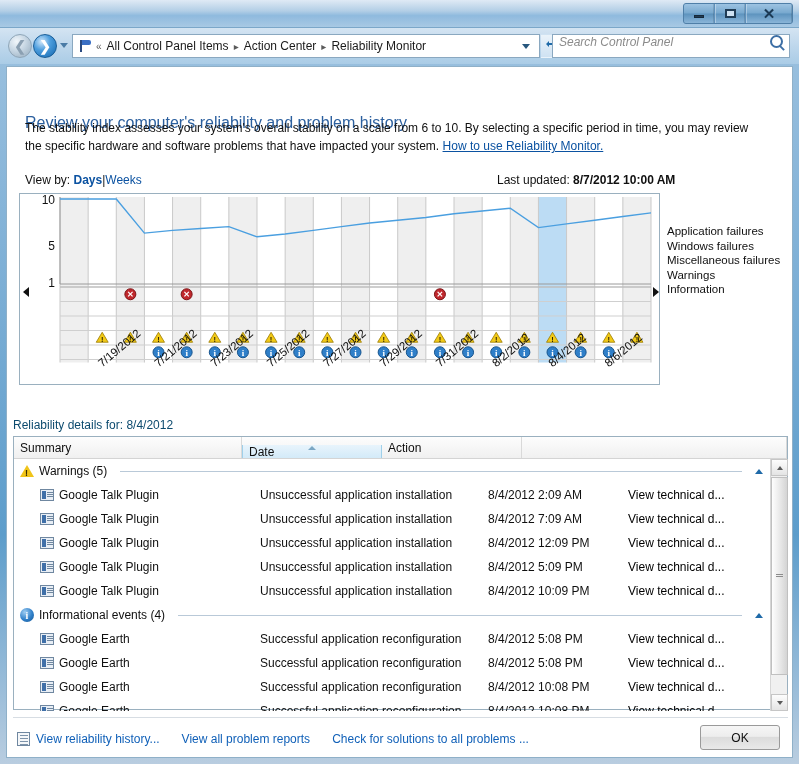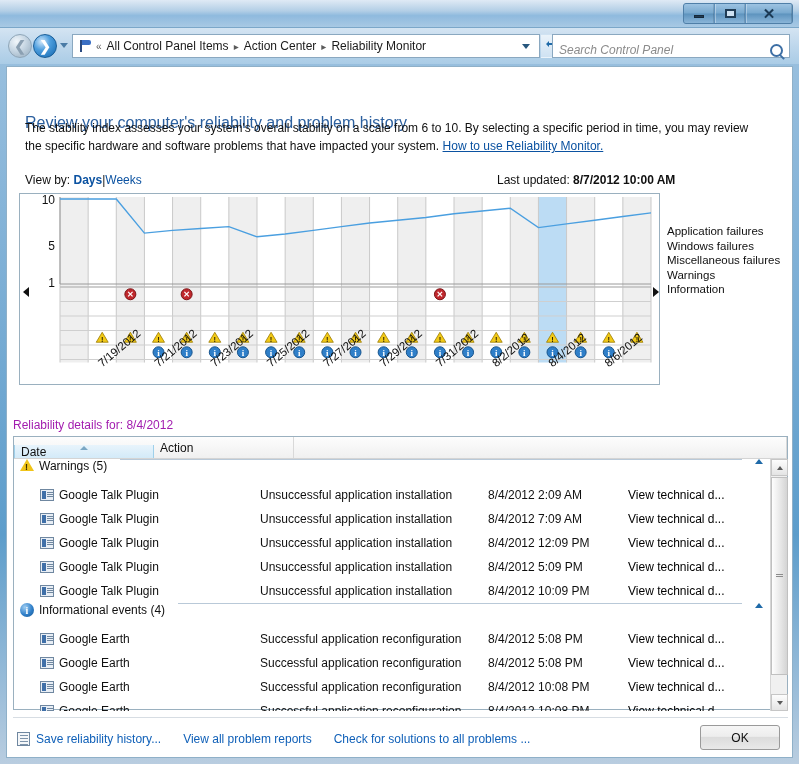--- a/index.html
+++ b/index.html
@@ -97,21 +97,21 @@
   }
   #refresh-btn {
     position:absolute; left: 541px; top: 6px; width: 24px; height: 24px;
     display:flex;align-items:center;justify-content:center;
     color:#1f6aa8; font-size: 14px; font-weight:bold;
     background: linear-gradient(180deg,#eaf3fa,#cfe2f2); border:1px solid transparent;
   }
   #searchbox {
     position: absolute; left: 552px; top: 6px; width: 238px; height: 24px;
     background:#ffffff; border:1px solid #8aa8c0;
-    display:flex;align-items:flex-end;padding:0 6px;
+    display:flex;align-items:flex-start;padding:0 6px;
   }
   #search-input-txt {
     flex:1; color:#8b8b8b; font-style: italic; font-size: 12px;
   }
   .mag {
     width: 13px; height: 13px; border: 2px solid #3d6fa5; border-radius: 50%;
     position: relative;
   }
   .mag::after {
     content:""; position:absolute; right:-4px; bottom:-3px; width:6px;height:2px;
@@ -160,21 +160,21 @@
     border-right:6px solid #111;
   }
   #chart-right-arrow {
     position:absolute; left: 646px; top: 220px;
     width:0;height:0;border-top:5px solid transparent;border-bottom:5px solid transparent;
     border-left:6px solid #111;
   }
 
   
   #details-label {
-    position:absolute; left: 6px; top: 351px; font-size: 12px; color:#a21caf;
+    position:absolute; left: 6px; top: 351px; font-size: 12px; color:#0c4a6e;
   }
   #table-outer {
     position:absolute; left: 6px; top: 369px; width: 775px; height: 274px;
     border: 1px solid #9ab0bf; background:#fff;
   }
   #thead {
     display:flex; height: 22px; background: linear-gradient(180deg,#fdfdfd,#f0f0f0);
     border-bottom:1px solid #d4d4d4;
   }
   .th {
@@ -188,21 +188,21 @@
   }
   .sort-caret {
     position:absolute; left: 50%; top: 1px; transform:translateX(-50%);
     width:0;height:0;border-left:4px solid transparent;border-right:4px solid transparent;
     border-bottom:4px solid #7ba7c4;
   }
   #tbody {
     position:absolute; left:0; top:22px; width: 757px; height: 252px; overflow:hidden;
   }
   .group-row {
-    display:flex; height: 24px; padding-left: 6px; gap: 5px;
+    display:flex; align-items:center; height: 24px; padding-left: 6px; gap: 5px;
   }
   .group-line {
     flex:1; height:1px; background:#b9c9d8; margin: 0 8px;
   }
   .group-label { font-size: 12px; color:#101010; white-space: nowrap; }
   .chev-up {
     width:0;height:0;border-left:4px solid transparent;border-right:4px solid transparent;
     border-bottom:5px solid #1f6aa8; margin-right: 8px;
   }
   .row { display:flex; height: 24px; align-items:center; }
@@ -580,20 +580,21 @@
       <div>Windows failures</div>
       <div>Miscellaneous failures</div>
       <div>Warnings</div>
       <div>Information</div>
     </div>
 
     <div id="details-label">Reliability details for: 8/4/2012</div>
 
     <div id="table-outer">
       <div id="thead">
+        <div class="th" style="width:228px">Summary</div>
         <div class="th sorted" style="width:140px">
           <span class="sort-caret"></span>
           <span>Date</span>
         </div>
         <div class="th" style="width:140px">Action</div>
         <div class="th" style="flex:1"></div>
       </div>
 
       <div id="tbody">
           <div class="group-row">
@@ -755,21 +756,21 @@
         <div class="sb-btn" style="position:absolute;bottom:0;left:0">
             <span class="sb-dn-arrow"></span>
           </div>
       </div>
     </div>
 
     <div id="footer-sep"></div>
     <div id="footer">
       <span class="flink" style="display:flex;align-items:center;gap:6px">
         <span class="save-icon"></span>
-        <span>Save reliability history...</span>
+        <span>View reliability history...</span>
       </span>
       <span class="flink">View all problem reports</span>
       <span class="flink">Check for solutions to all problems ...</span>
     </div>
     <div id="ok-btn">OK</div>
 
   </div>
 </div>
 
 </body></html>

